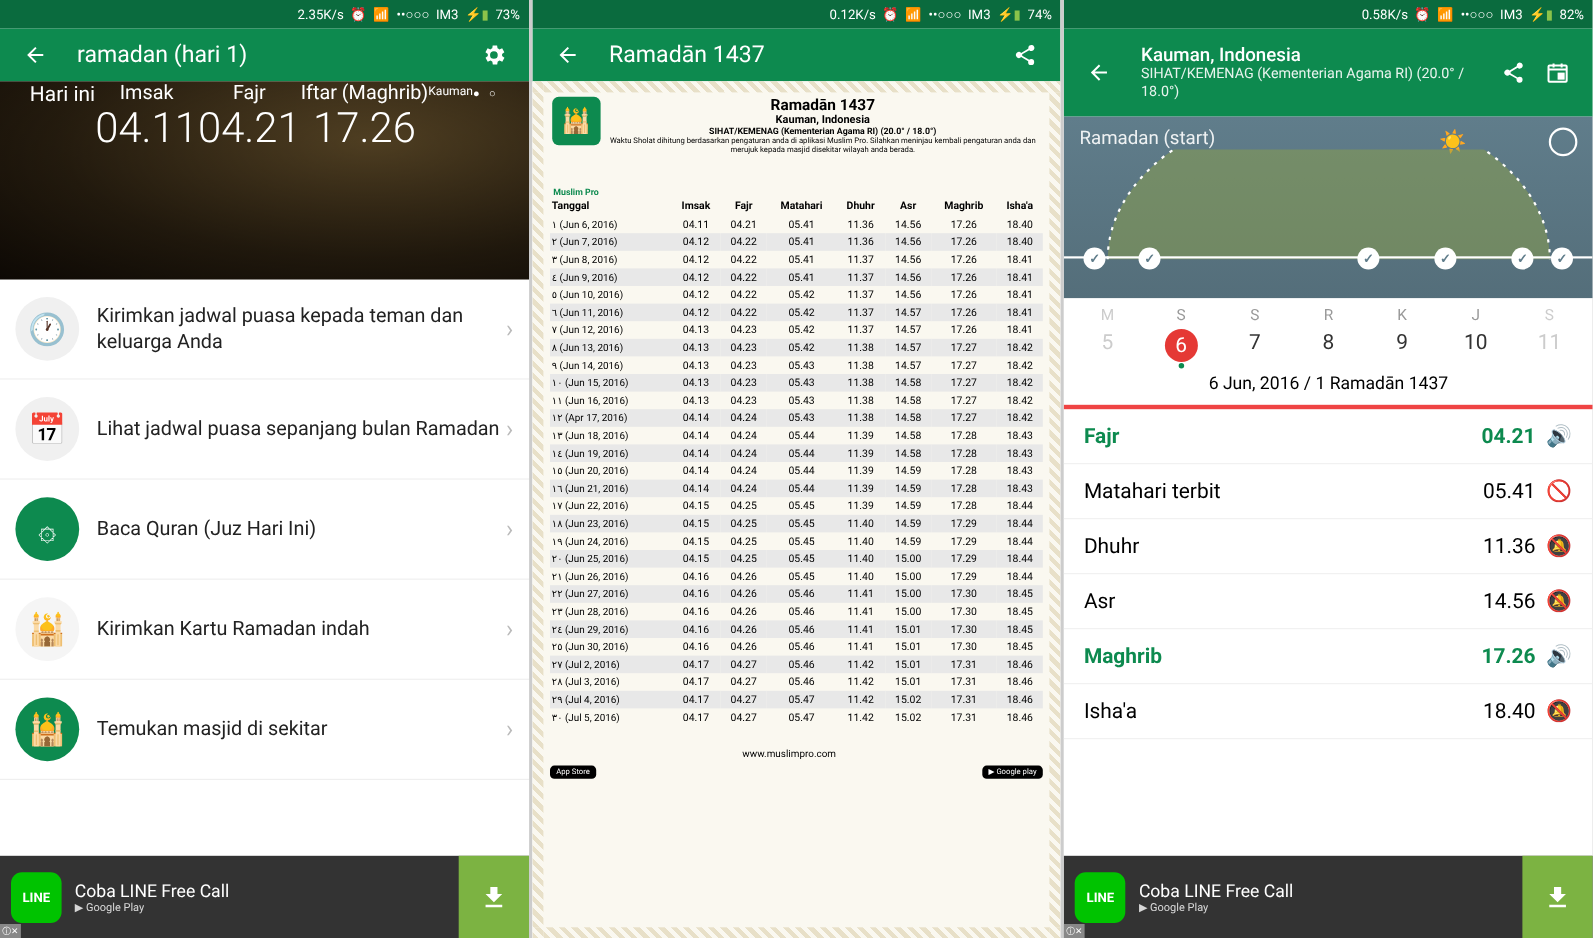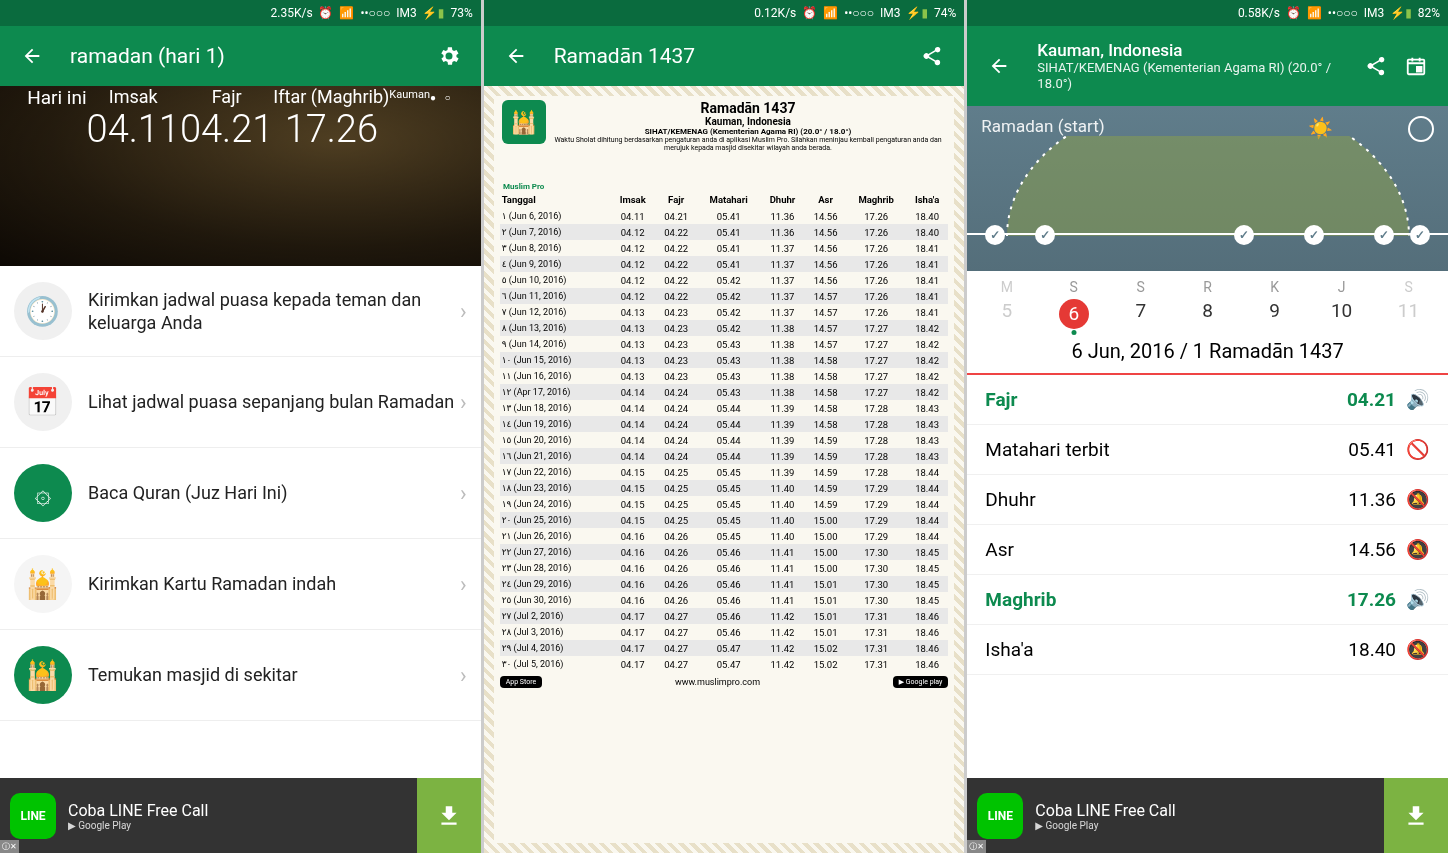--- a/index.html
+++ b/index.html
@@ -1,20 +1,20 @@
 <!DOCTYPE html>
 <html><head>
 <meta charset="utf-8">
 <style>
 * { margin: 0; padding: 0; box-sizing: border-box; }
 body { font-family: Roboto, Arial, sans-serif; background: #ccc; display: flex; gap: 3px; }
 .screen { width: 482px; height: 853px; background: #fff; position: relative; overflow: hidden; display: flex; flex-direction: column; }
 .status-bar { background: #0a6b3e; color: #fff; height: 26px; display: flex; justify-content: flex-end; align-items: center; padding: 0 8px; font-size: 12px; gap: 6px; }
 .status-bar span { display: inline-block; }
-.app-bar { background: #0d8a4f; color: #fff; height: 60px; display: flex; align-items: center; padding: 0 12px; }
+.app-bar { background: #0d8a4f; color: #fff; height: 48px; display: flex; align-items: center; padding: 0 12px; }
 .app-bar-tall { height: 80px; }
 .app-bar .back { margin-right: 18px; }
 .app-bar .title { flex: 1; font-size: 21px; font-weight: 400; }
 .app-bar .title-sm { font-size: 17px; font-weight: 500; }
 .app-bar .sub { font-size: 13px; opacity: 0.9; line-height: 1.2; }
 .app-bar .icon-btn { width: 40px; height: 40px; display: flex; align-items: center; justify-content: center; }
 .hero { position: relative; height: 180px; background: linear-gradient(rgba(0,0,0,0.4),rgba(0,0,0,0.5)), radial-gradient(ellipse at 70% 30%, #8a6d3b 0%, #3d2e18 60%, #1a1108 100%); color: #fff; display: flex; flex-direction: row; justify-content: center; }
 .hero-row { display: flex; justify-content: space-around; text-align: center; }
 .hero-col .lbl { font-size: 18px; }
 .hero-col .val { font-size: 38px; font-weight: 300; }
@@ -42,39 +42,39 @@
 .logo-box { float: left; width: 48px; text-align: center; }
 .logo-box .lg { width: 44px; height: 44px; background: #0d8a4f; border-radius: 6px; margin: 0 auto 2px; display: flex; align-items: center; justify-content: center; font-size: 22px; color: #fff; }
 .logo-box .lt { font-size: 8px; font-weight: 700; color: #0d8a4f; margin-top: 38px; }
 table.pt { width: 100%; border-collapse: collapse; font-size: 9.5px; clear: both; }
 table.pt th { text-align: center; font-weight: 700; padding: 3px 2px; }
 table.pt th:first-child { text-align: left; }
 table.pt td { text-align: center; padding: 2.5px 2px; }
 table.pt td:first-child { text-align: left; font-size: 9px; }
 table.pt tr:nth-child(even) td { background: #e8e8e8; }
 .tbl-ftr { display: flex; justify-content: space-between; align-items: center; font-size: 9px; padding-top: 4px; }
-.store-badge { background: #000; color: #fff; border-radius: 4px; padding: 2px 6px; font-size: 7px; }
+.store-badge { background: #000; color: #fff; border-radius: 4px; padding: 2px 6px; font-size: 7px; margin-top: 32px; }
 
 .sun-arc { background: linear-gradient(to bottom, #607d8b, #546e7a); height: 165px; position: relative; color: #fff; overflow: hidden; }
 .sun-arc .lbl { position: absolute; top: 10px; left: 14px; font-size: 17px; opacity: 0.9; }
 .sun-arc .sun { position: absolute; top: 10px; right: 115px; font-size: 20px; }
 .sun-arc .moon { position: absolute; top: 10px; right: 14px; width: 26px; height: 26px; border: 2px solid #fff; border-radius: 50%; }
 .arc-svg { position: absolute; bottom: 35px; left: 0; right: 0; height: 100px; }
 .arc-line { position: absolute; bottom: 36px; left: 0; right: 0; height: 2px; background: #fff; }
 .arc-checks { position: absolute; bottom: 26px; left: 0; right: 0; display: flex; justify-content: space-between; padding: 0 18px; }
 .arc-checks .ck { width: 20px; height: 20px; border-radius: 50%; background: #fff; color: #607d8b; display: flex; align-items: center; justify-content: center; font-size: 12px; font-weight: 700; }
 .arc-checks .sp { flex: 1; }
 .week-row { display: flex; padding: 8px 6px 2px; }
 .week-col { flex: 1; text-align: center; }
 .week-col .d { font-size: 14px; color: #999; }
 .week-col .n { font-size: 19px; color: #333; margin-top: 4px; }
 .week-col.sat .d, .week-col.sat .n { color: #ccc; }
 .week-col.today .n { background: #e53935; color: #fff; border-radius: 50%; width: 30px; height: 30px; line-height: 30px; margin: 4px auto 0; position: relative; }
 .week-col.today .n::after { content: ''; position: absolute; bottom: -6px; left: 50%; transform: translateX(-50%); width: 5px; height: 5px; background: #0d8a4f; border-radius: 50%; }
-.date-line { text-align: center; font-size: 20px; padding: 8px 0 10px; border-bottom: 2px solid #ef4444; }
+.date-line { text-align: center; font-size: 16px; padding: 8px 0 10px; border-bottom: 4px solid #ef4444; }
 .prayer-row { display: flex; align-items: center; padding: 13px 18px; border-bottom: 1px solid #f0f0f0; font-size: 19px; }
 .prayer-row .nm { flex: 1; }
 .prayer-row .tm { margin-right: 10px; }
 .prayer-row .nt { width: 24px; text-align: center; color: #888; }
 .prayer-row.active { color: #0d8a4f; font-weight: 700; }
 .prayer-row.active .nt { color: #0d8a4f; }
 svg { display: block; }
 </style>
 </head>
 <body>

